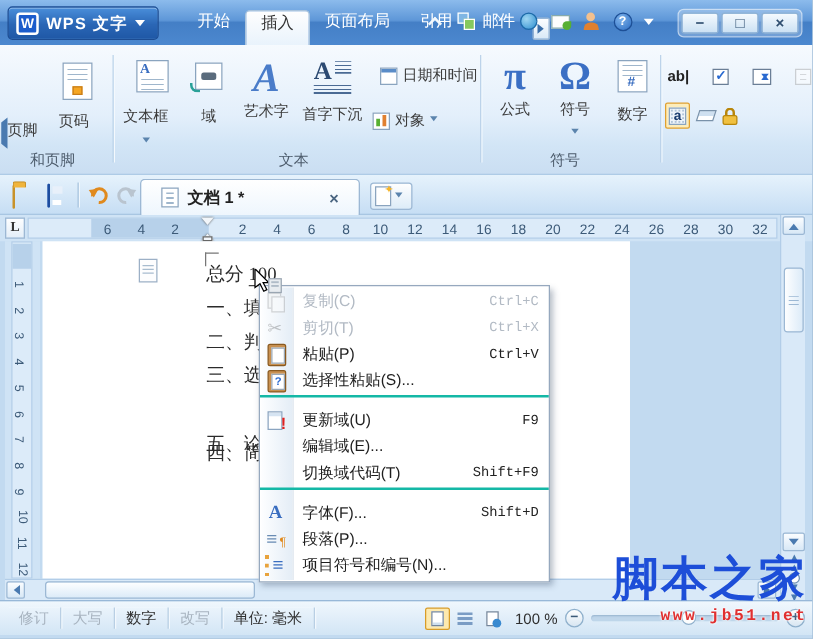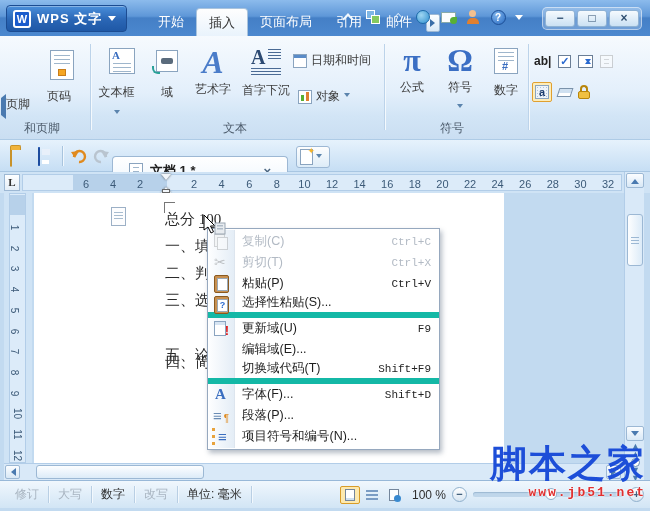--- a/index.html
+++ b/index.html
@@ -14,21 +14,21 @@
   .appbtn { position:absolute; left:6px; top:5px; height:27px; padding:0 10px 0 6px;
     display:flex; align-items:center; gap:6px; border-radius:4px;
     background:linear-gradient(180deg,#4a8fdb,#2a66b5 55%,#1f58a6);
     border:1px solid #1c4c92; box-shadow:inset 0 1px 0 rgba(255,255,255,.35); }
   .wlogo { width:18px; height:18px; background:#1b5ccc; border:2px solid #fff; border-radius:3px;
     color:#fff; font-weight:bold; font-size:11px; line-height:14px; text-align:center; }
   .appname { color:#fff; font-weight:bold; font-size:13px; letter-spacing:1px; }
   .dar { width:0; height:0; border:4px solid transparent; border-top:5px solid #2c5a8c; margin-top:4px; }
   .dar.lite { border-top-color:#fff; }
   .tabs { position:absolute; left:146px; top:8px; height:28px; display:flex; align-items:flex-end; }
-  .ttab { height:28px; padding:0 12px; display:flex; align-items:center; color:#fff; font-size:13px;
+  .ttab { height:28px; padding:0 12px; display:flex; color:#fff; font-size:13px;
     border-radius:4px 4px 0 0; }
   .ttab.active { background:linear-gradient(180deg,#fefefe,#e9f3fc); color:#333;
     border:1px solid #aac4dd; border-bottom:none; font-weight:normal; }
   .tab-more { width:14px; height:18px; margin:0 0 4px 2px; display:flex; align-items:center; justify-content:center;
     background:linear-gradient(180deg,#fdfeff,#d9e9f7); border:1px solid #9db8d4; border-radius:2px; }
   .rar { width:0; height:0; border:4px solid transparent; border-left:5px solid #3a6ea8; margin-left:3px; }
   .tb-icons { position:absolute; right:126px; top:8px; display:flex; align-items:center; gap:7px; }
   .tbi { width:18px; height:18px; position:relative; display:flex; align-items:center; justify-content:center; }
   .chev { width:8px; height:8px; border-left:2px solid #f2f8fd; border-top:2px solid #f2f8fd; transform:rotate(45deg); margin-top:4px; }
   .layers { position:relative; width:14px; height:14px; }
@@ -64,21 +64,21 @@
   
   .docbar { position:absolute; left:0; top:140px; width:650px; height:32px;
     background:linear-gradient(180deg,#e6f2fc,#c6def4); border-bottom:1px solid #a8c6e2; }
   .folder { position:relative; width:19px; height:13px; background:linear-gradient(180deg,#fbd56e,#f0b43c);
     border:1px solid #c8922a; border-radius:2px; }
   .folder::before { content:""; position:absolute; left:-1px; top:-4px; width:9px; height:4px; background:#f0b43c; border:1px solid #c8922a; border-bottom:none; border-radius:2px 2px 0 0; }
   .floppy { width:15px; height:15px; background:#2f6bd0; border:1px solid #1d4c9e; border-radius:2px; position:relative; }
   .floppy::before { content:""; position:absolute; left:3px; top:1px; width:8px; height:6px; background:#e8f0fa; }
   .floppy::after { content:""; position:absolute; left:3px; bottom:1px; width:7px; height:4px; background:#fff; }
   .vline { width:1px; height:20px; background:#a8c4de; box-shadow:1px 0 0 #f0f7fd; }
-  .doctab { position:absolute; left:112px; top:16px; width:176px; height:29px;
+  .doctab { position:absolute; left:112px; top:3px; width:176px; height:29px;
     background:linear-gradient(180deg,#ffffff,#eef6fd); border:1px solid #9db8d4; border-bottom:none;
     border-radius:4px 4px 0 0; display:flex; align-items:center; padding:0 16px; gap:7px; }
   .doctab .lbl { font-size:13px; color:#222; font-weight:bold; flex:1; }
   .doctab .x { color:#4a6580; font-weight:bold; font-size:13px; }
   .newdoc { position:absolute; left:296px; top:6px; width:34px; height:22px; display:flex; align-items:center; gap:3px;
     padding:0 3px; background:linear-gradient(180deg,#fefefe,#ddecf8); border:1px solid #9db8d4; border-radius:3px; }
   .star { position:absolute; right:-3px; top:-4px; color:#f5b52a; font-size:9px; }
 
   
   .hruler { position:absolute; left:0; top:172px; width:650px; height:21px; background:#cfe3f5; }
@@ -102,21 +102,21 @@
   .docline { position:absolute; left:131px; font-family:"Liberation Serif", serif; font-size:15px; color:#2b2b2b; white-space:nowrap; }
   .fieldu { border-bottom:1px solid #444; }
 
   
   .menu { position:absolute; left:207px; top:228px; width:233px; background:#fff;
     border:1px solid #96a8be; box-shadow:2px 3px 5px rgba(40,60,90,.35); z-index:40; padding:2px 0; }
   .menu-gutter { position:absolute; left:1px; top:1px; bottom:1px; width:26px;
     background:linear-gradient(90deg,#fdfeff,#e4edf6); border-right:1px solid #dde5ee; }
   .mitem { position:relative; height:21px; display:flex; align-items:center; padding-left:34px; padding-right:8px;
     font-size:12.5px; color:#1e1e1e; z-index:1; }
-  .mitem.sep-after { border-bottom:6px solid #14b8a6; margin-bottom:0; padding-bottom:1px; height:24px; }
+  .mitem.sep-after { border-bottom:2px solid #14b8a6; margin-bottom:8px; padding-bottom:1px; height:24px; }
   .mitem .mshort { margin-left:auto; font-family:"Liberation Mono", monospace; font-size:11px; color:#222; }
   .mitem.disabled { color:#b2bac4; }
   .mitem.disabled .mshort { color:#b2bac4; }
   .micon { position:absolute; left:4px; top:2px; width:18px; height:17px; }
   .mitem.disabled .micon { opacity:.55; filter:grayscale(.8); }
   .copy-icon::before { content:""; position:absolute; left:2px; top:1px; width:9px; height:11px; background:#eef2f6; border:1px solid #aab6c2; }
   .copy-icon::after  { content:""; position:absolute; left:5px; top:4px; width:9px; height:11px; background:#fafcfe; border:1px solid #aab6c2; }
   .cut-icon::before { content:"\2702"; position:absolute; left:2px; top:0; font-size:14px; color:#8a97a6; }
   .paste-icon::before, .paste-special-icon::before { content:""; position:absolute; left:2px; top:0; width:13px; height:16px;
     background:#c89050; border:1px solid #8a5a20; border-radius:2px; }
@@ -278,21 +278,21 @@
       <div class="rbtn-label" style="position:static;margin-top:0">艺术字</div>
     </div>
     <div class="abs" style="left:240px;top:10px;width:52px;text-align:center">
       <span style="display:inline-block;position:relative;width:30px;height:30px">
         <b style="position:absolute;left:0;top:0;font:bold 20px 'Liberation Serif',serif;color:#2c4a72">A</b>
         <i style="position:absolute;right:0;top:3px;width:13px;height:10px;background:repeating-linear-gradient(180deg,#4a6a94 0 1px,transparent 1px 3px)"></i>
         <i style="position:absolute;left:0;bottom:0;width:30px;height:8px;background:repeating-linear-gradient(180deg,#4a6a94 0 1px,transparent 1px 3px)"></i>
       </span>
       <div class="rbtn-label" style="position:static;margin-top:2px">首字下沉</div>
     </div>
-    <div class="ribbon-mini" style="left:293px;top:16px">
+    <div class="ribbon-mini" style="left:304px;top:16px">
       <span style="position:relative;width:14px;height:14px;background:#fff;border:1px solid #8aa4bf;box-shadow:inset 0 3px 0 #5a8cc8"></span>
       <span>日期和时间</span>
     </div>
     <div class="ribbon-mini" style="left:298px;top:52px">
       <span style="position:relative;width:14px;height:14px;background:#fff;border:1px solid #8aa4bf">
         <i style="position:absolute;left:2px;bottom:2px;width:3px;height:6px;background:#58b033"></i>
         <i style="position:absolute;left:7px;bottom:2px;width:3px;height:9px;background:#e08030"></i>
       </span>
       <span>对象</span>
       <span class="cdar"></span>
@@ -312,21 +312,21 @@
     <div class="abs" style="left:486px;top:12px;width:40px;text-align:center">
       <span class="pg" style="width:24px;height:26px">
         <i class="ln" style="top:3px;height:9px"></i>
         <b style="position:absolute;left:7px;bottom:1px;color:#3a6ec0;font-size:11px">#</b>
       </span>
       <div class="rbtn-label" style="position:static;margin-top:4px">数字</div>
     </div>
     <div class="rgl" style="left:392px">符号</div>
     <div class="rsep" style="left:528px"></div>
 
-    <div class="ribbon-mini" style="left:534px;top:18px;gap:7px">
+    <div class="ribbon-mini" style="left:534px;top:18px;gap:19px">
       <b style="font-size:12px;color:#222">ab|</b>
       <span style="width:13px;height:13px;background:#fff;border:1px solid #6a7e96;color:#2a6ad0;font-size:11px;font-weight:bold;line-height:11px;text-align:center">✓</span>
       <span style="position:relative;width:15px;height:13px;background:#fff;border:1px solid #6a7e96">
         <i style="position:absolute;right:1px;top:1px;width:0;height:0;border:3px solid transparent;border-bottom:4px solid #2a6ad0"></i>
         <i style="position:absolute;right:1px;bottom:1px;width:0;height:0;border:3px solid transparent;border-top:4px solid #2a6ad0"></i>
       </span>
       <span class="pg" style="width:13px;height:13px;opacity:.45;filter:grayscale(1)">
           <i class="ln" style="top:3px;height:7px"></i>
         </span>
     </div>

